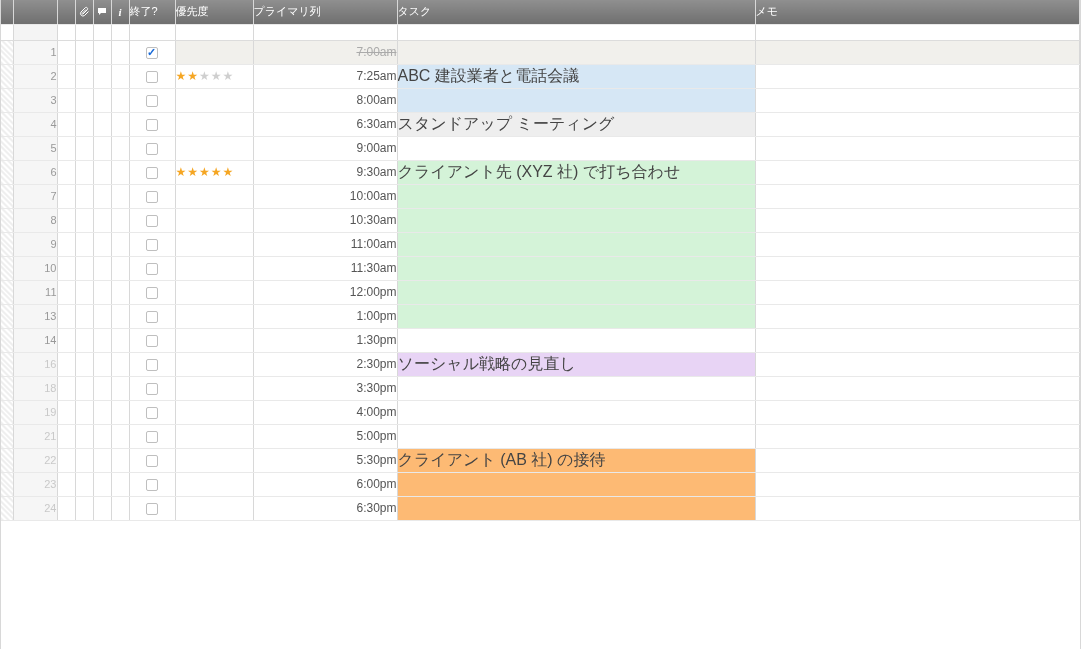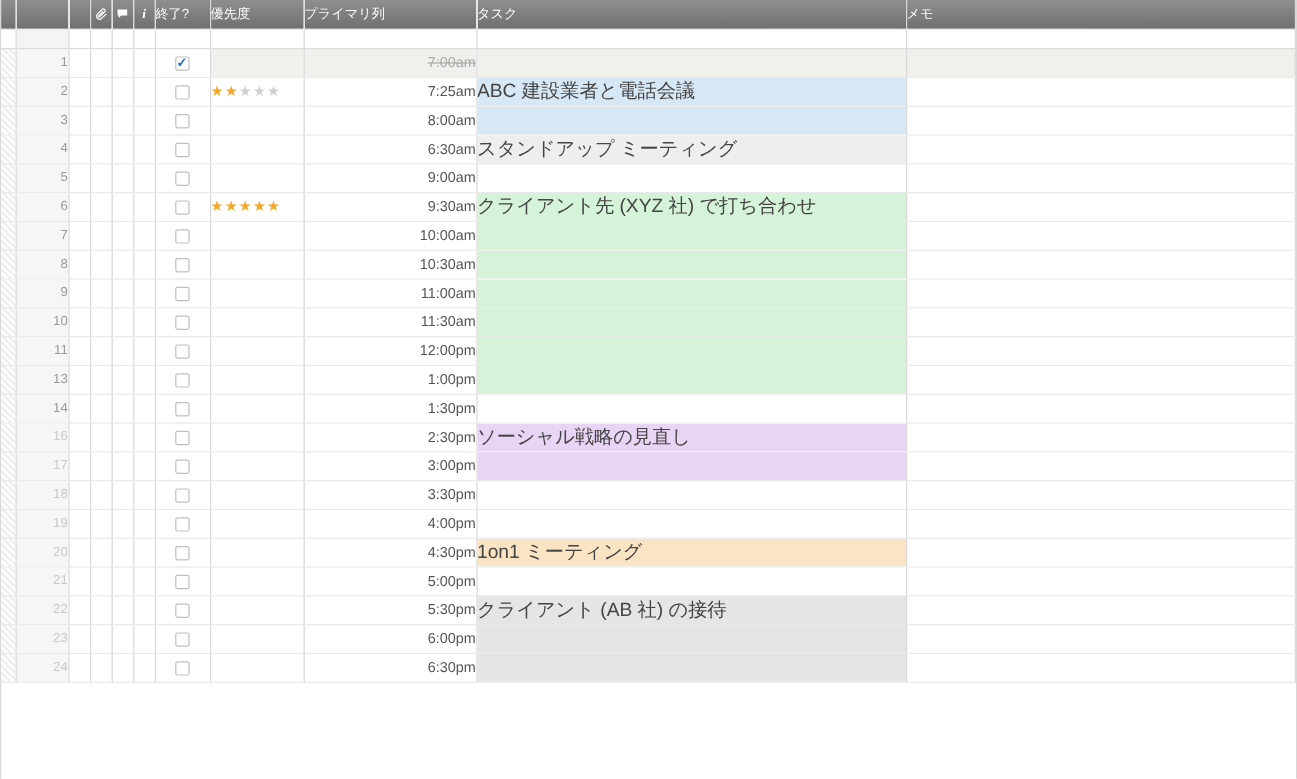--- a/index.html
+++ b/index.html
@@ -105,21 +105,21 @@
   
   td.task, td.memo { padding-left: 6px; font-size: 16px; }
 
   
   .c-blue   { background: #d6e7f5; }
   .c-grey   { background: #eeeeee; }
   .c-green  { background: #d4f3d8; }
   .c-pink   { background: #f9d7d7; }
   .c-purple { background: #e8d4f5; }
   .c-orange { background: #fbe4c4; }
-  .c-yellow { background: #e5e5e5; margin-left: 39px; }
+  .c-yellow { background: #fdba74; margin-left: 39px; }
 
   
   col.col-hatch   { width: 12px; }
   col.col-rownum  { width: 44px; }
   col.col-narrow  { width: 18px; }
   col.col-done    { width: 46px; }
   col.col-prio    { width: 78px; }
   col.col-primary { width: 144px; }
   col.col-task    { width: 358px; }
   col.col-memo    { width: auto; }
@@ -374,33 +374,20 @@
           <td class="icon-cell"></td>
           <td class="icon-cell"></td>
           <td class="icon-cell"><span class="chk"></span></td>
           <td class="priority"></td>
           <td class="primary">2:30pm</td>
           <td class="task c-purple">ソーシャル戦略の見直し</td>
           <td class="memo"></td>
         </tr>
         <tr class="dim">
           <td class="hatched"></td>
-          <td class="rownum">17</td>
-          <td class="icon-cell"></td>
-          <td class="icon-cell"></td>
-          <td class="icon-cell"></td>
-          <td class="icon-cell"></td>
-          <td class="icon-cell"><span class="chk"></span></td>
-          <td class="priority"></td>
-          <td class="primary">3:00pm</td>
-          <td class="task c-purple"></td>
-          <td class="memo"></td>
-        </tr>
-        <tr class="dim">
-          <td class="hatched"></td>
           <td class="rownum">18</td>
           <td class="icon-cell"></td>
           <td class="icon-cell"></td>
           <td class="icon-cell"></td>
           <td class="icon-cell"></td>
           <td class="icon-cell"><span class="chk"></span></td>
           <td class="priority"></td>
           <td class="primary">3:30pm</td>
           <td class="task "></td>
           <td class="memo"></td>
@@ -409,33 +396,20 @@
           <td class="hatched"></td>
           <td class="rownum">19</td>
           <td class="icon-cell"></td>
           <td class="icon-cell"></td>
           <td class="icon-cell"></td>
           <td class="icon-cell"></td>
           <td class="icon-cell"><span class="chk"></span></td>
           <td class="priority"></td>
           <td class="primary">4:00pm</td>
           <td class="task "></td>
-          <td class="memo"></td>
-        </tr>
-        <tr class="dim">
-          <td class="hatched"></td>
-          <td class="rownum">20</td>
-          <td class="icon-cell"></td>
-          <td class="icon-cell"></td>
-          <td class="icon-cell"></td>
-          <td class="icon-cell"></td>
-          <td class="icon-cell"><span class="chk"></span></td>
-          <td class="priority"></td>
-          <td class="primary">4:30pm</td>
-          <td class="task c-orange">1on1 ミーティング</td>
           <td class="memo"></td>
         </tr>
         <tr class="dim">
           <td class="hatched"></td>
           <td class="rownum">21</td>
           <td class="icon-cell"></td>
           <td class="icon-cell"></td>
           <td class="icon-cell"></td>
           <td class="icon-cell"></td>
           <td class="icon-cell"><span class="chk"></span></td>

